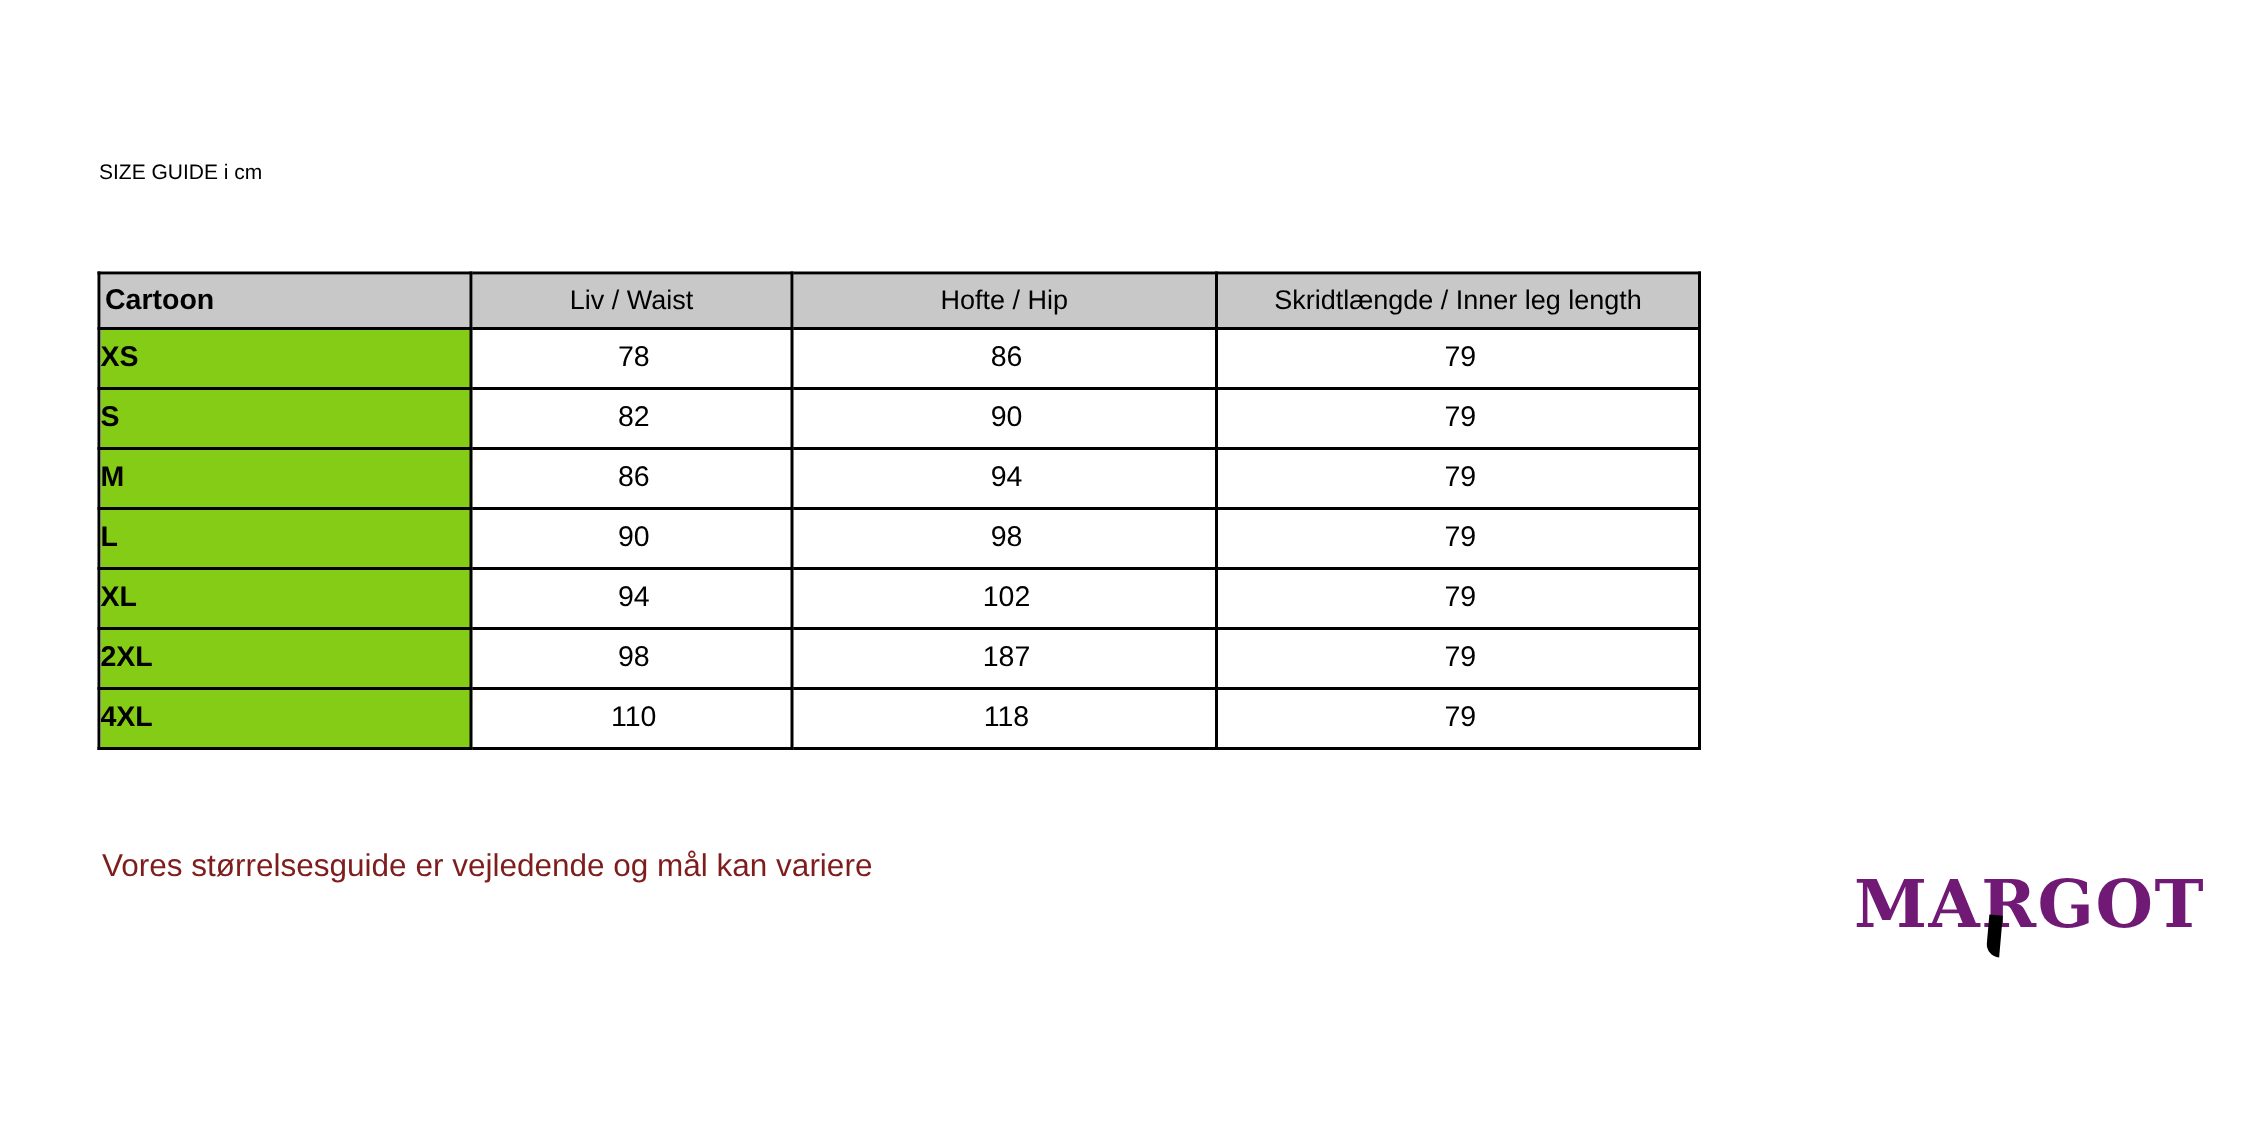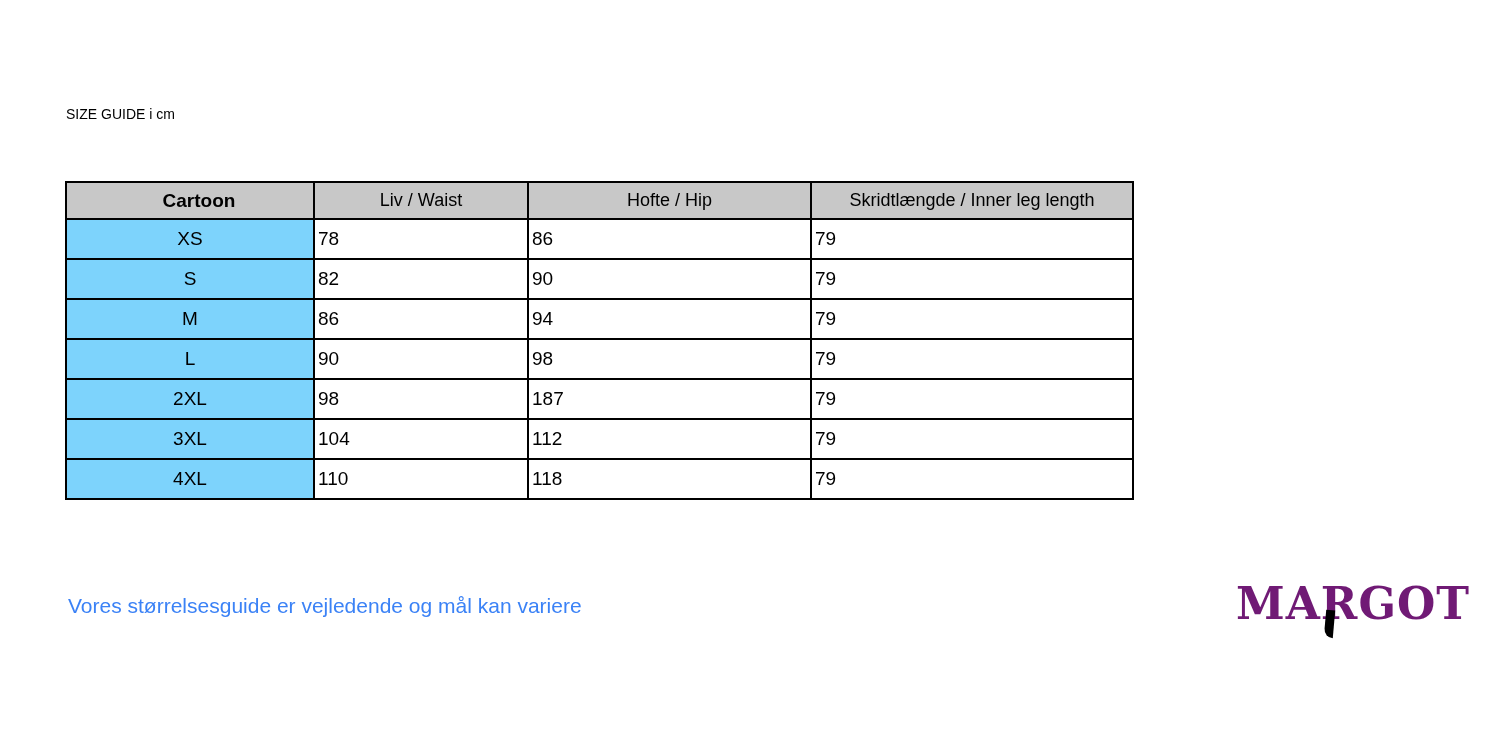--- a/index.html
+++ b/index.html
@@ -31,39 +31,40 @@
   table.size-table thead tr { height: 37px; }
   table.size-table tbody tr { height: 40px; }
 
   table.size-table th {
     background: #c8c8c8;
     font-weight: 400;
     font-size: 18px;
     text-align: center;
   }
   table.size-table th.corner {
-    text-align: center;
-    padding-left: 18px;
+    text-align: left;
+    padding-left: 3px;
     font-weight: 700;
     font-size: 19px;
   }
   table.size-table td.size-cell {
-    background: #7dd3fc;
-    text-align: center;
+    background: #84cc16;
+    text-align: left;
+    font-weight: bold;
   }
   table.size-table td.value-cell {
     background: #ffffff;
-    text-align: left;
+    text-align: center;
     padding-left: 3px;
     margin-left: 28px;
   }
 
   .footnote {
-    position: absolute; left: 68px; top: 594px;
-    font-size: 21px; font-weight: 400; color: #3b82f6;
+    position: absolute; left: 68px; top: 566px;
+    font-size: 21px; font-weight: 400; color: #7f1d1d;
   }
 
   .logo {
     position: absolute; left: 1236px; top: 582px;
     width: 205px; height: 60px;
     font-family: "DejaVu Serif", "Liberation Serif", serif;
     font-weight: 700;
     font-size: 44px;
     letter-spacing: 1px;
     color: #701a75;
@@ -117,29 +118,29 @@
       <td class="value-cell">94</td>
       <td class="value-cell">79</td>
     </tr>
     <tr>
       <td class="size-cell">L</td>
       <td class="value-cell">90</td>
       <td class="value-cell">98</td>
       <td class="value-cell">79</td>
     </tr>
     <tr>
+      <td class="size-cell">XL</td>
+      <td class="value-cell">94</td>
+      <td class="value-cell">102</td>
+      <td class="value-cell">79</td>
+    </tr>
+    <tr>
       <td class="size-cell">2XL</td>
       <td class="value-cell">98</td>
       <td class="value-cell">187</td>
-      <td class="value-cell">79</td>
-    </tr>
-    <tr>
-      <td class="size-cell">3XL</td>
-      <td class="value-cell">104</td>
-      <td class="value-cell">112</td>
       <td class="value-cell">79</td>
     </tr>
     <tr>
       <td class="size-cell">4XL</td>
       <td class="value-cell">110</td>
       <td class="value-cell">118</td>
       <td class="value-cell">79</td>
     </tr>
   </tbody>
 </table>

